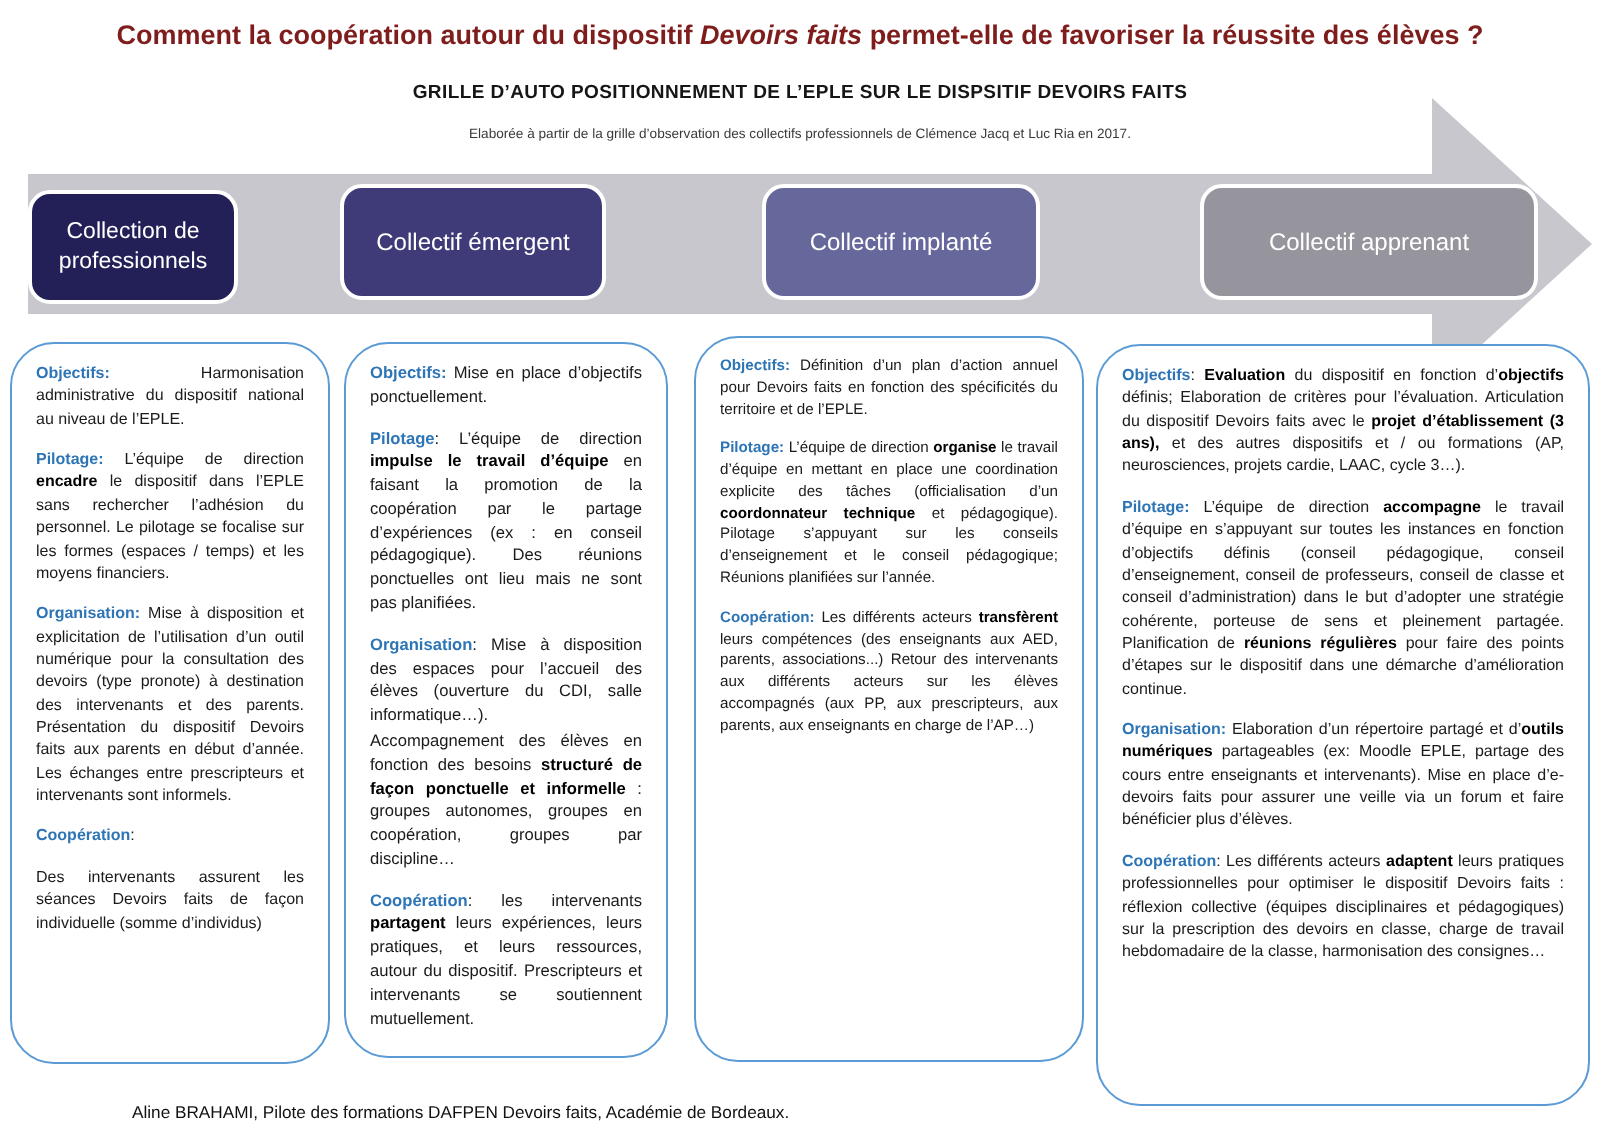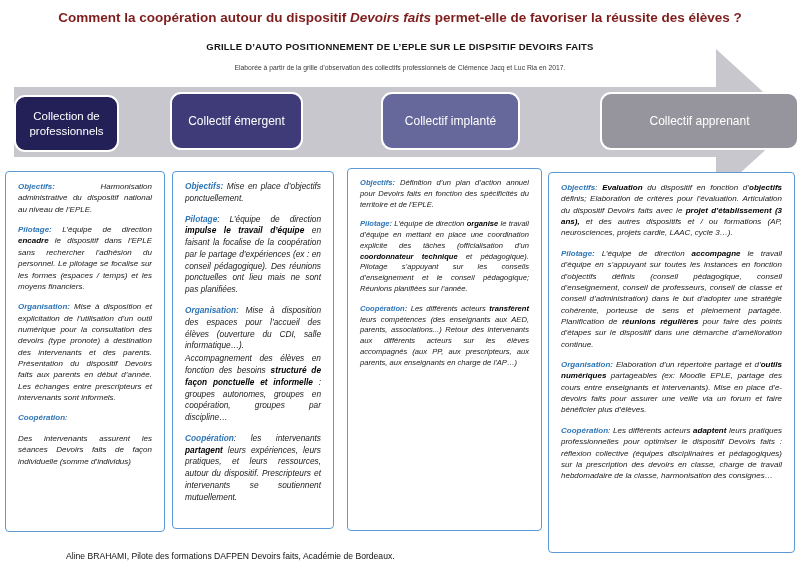--- a/index.html
+++ b/index.html
@@ -12,24 +12,24 @@
 
   .arrow-band{position:absolute;left:14px;top:87px;width:706px;height:70px;background:#C8C7CD;}
   .arrow-head{position:absolute;left:716px;top:49px;width:0;height:0;
               border-top:73px solid transparent;border-bottom:73px solid transparent;border-left:80px solid #C8C7CD;}
 
   .stage-box{position:absolute;display:flex;align-items:center;justify-content:center;text-align:center;
              color:#fff;font-size:12px;border:2.5px solid #fff;border-radius:11px;box-sizing:border-box;line-height:1.25;}
   #stage0{left:14px;top:95px;width:105px;height:57px;font-size:11.5px;}
   #stage1{left:170px;top:92px;width:133px;height:58px;}
   #stage2{left:381px;top:92px;width:139px;height:58px;}
-  #stage3{left:600px;top:92px;width:199px;height:58px;}
+  #stage3{left:600px;top:92px;width:169px;height:58px;}
 
-  .content-box{position:absolute;box-sizing:border-box;border:1.5px solid #5B9BD5;border-radius:4px;background:#fff;
-               padding:9px 12px;line-height:1.42;text-align:justify;color:#1a1a1a;overflow:hidden;font-style:italic;}
+  .content-box{position:absolute;box-sizing:border-box;border:1.5px solid #5B9BD5;border-radius:22px;background:#fff;
+               padding:9px 12px;line-height:1.42;text-align:justify;color:#1a1a1a;overflow:hidden;}
   #col0{left:5px;top:171px;width:160px;height:361px;font-size:8px;}
   #col1{left:172px;top:171px;width:162px;height:358px;font-size:8.3px;}
   #col2{left:347px;top:168px;width:195px;height:363px;font-size:7.6px;}
   #col3{left:548px;top:172px;width:247px;height:381px;font-size:8px;}
 
   .para{margin:0;}
   .para + .para{margin-top:9px;}
   .para.tight{margin-top:1px;}
   .label{color:#2E75B6;font-weight:bold;}
   .bold{font-weight:bold;color:#000;}
@@ -59,21 +59,21 @@
         <p class="para"><span class="label">Objectifs:</span><span class="normal"> Harmonisation administrative du dispositif national au niveau de l’EPLE.</span></p>
         <p class="para"><span class="label">Pilotage:</span><span class="normal"> L’équipe de direction </span><span class="bold">encadre</span><span class="normal"> le dispositif dans l’EPLE sans rechercher l’adhésion du personnel. Le pilotage se focalise sur les formes (espaces / temps) et les moyens financiers.</span></p>
         <p class="para"><span class="label">Organisation:</span><span class="normal"> Mise à disposition et explicitation de l’utilisation d’un outil numérique pour la consultation des devoirs (type pronote) à destination des intervenants et des parents. Présentation du dispositif Devoirs faits aux parents en début d’année. Les échanges entre prescripteurs et intervenants sont informels.</span></p>
         <p class="para"><span class="label">Coopération</span><span class="normal">:</span></p>
         <p class="para"><span class="normal">Des intervenants assurent les séances Devoirs faits de façon individuelle (somme d’individus)</span></p>
       </div>
     </div>
   <div class="content-box" id="col1">
       <div>
         <p class="para"><span class="label">Objectifs:</span><span class="normal"> Mise en place d’objectifs ponctuellement.</span></p>
-        <p class="para"><span class="label">Pilotage</span><span class="normal">: L’équipe de direction </span><span class="bold">impulse le travail d’équipe</span><span class="normal"> en faisant la focalise de la coopération par le partage d’expériences (ex : en conseil pédagogique). Des réunions ponctuelles ont lieu mais ne sont pas planifiées.</span></p>
+        <p class="para"><span class="label">Pilotage</span><span class="normal">: L’équipe de direction </span><span class="bold">impulse le travail d’équipe</span><span class="normal"> en faisant la promotion de la coopération par le partage d’expériences (ex : en conseil pédagogique). Des réunions ponctuelles ont lieu mais ne sont pas planifiées.</span></p>
         <p class="para"><span class="label">Organisation</span><span class="normal">: Mise à disposition des espaces pour l’accueil des élèves (ouverture du CDI, salle informatique…).</span></p>
         <p class="para tight"><span class="normal">Accompagnement des élèves en fonction des besoins </span><span class="bold">structuré de façon ponctuelle et informelle</span><span class="normal"> : groupes autonomes, groupes en coopération, groupes par discipline…</span></p>
         <p class="para"><span class="label">Coopération</span><span class="normal">: les intervenants </span><span class="bold">partagent</span><span class="normal"> leurs expériences, leurs pratiques, et leurs ressources, autour du dispositif. Prescripteurs et intervenants se soutiennent mutuellement.</span></p>
       </div>
     </div>
   <div class="content-box" id="col2">
       <div>
         <p class="para"><span class="label">Objectifs:</span><span class="normal"> Définition d’un plan d’action annuel pour Devoirs faits en fonction des spécificités du territoire et de l’EPLE.</span></p>
         <p class="para"><span class="label">Pilotage:</span><span class="normal"> L’équipe de direction </span><span class="bold">organise</span><span class="normal"> le travail d’équipe en mettant en place une coordination explicite des tâches (officialisation d’un </span><span class="bold">coordonnateur technique</span><span class="normal"> et pédagogique). Pilotage s’appuyant sur les conseils d’enseignement et le conseil pédagogique; Réunions planifiées sur l’année.</span></p>
         <p class="para"><span class="label">Coopération:</span><span class="normal"> Les différents acteurs </span><span class="bold">transfèrent</span><span class="normal"> leurs compétences (des enseignants aux AED, parents, associations...) Retour des intervenants aux différents acteurs sur les élèves accompagnés (aux PP, aux prescripteurs, aux parents, aux enseignants en charge de l’AP…)</span></p>

